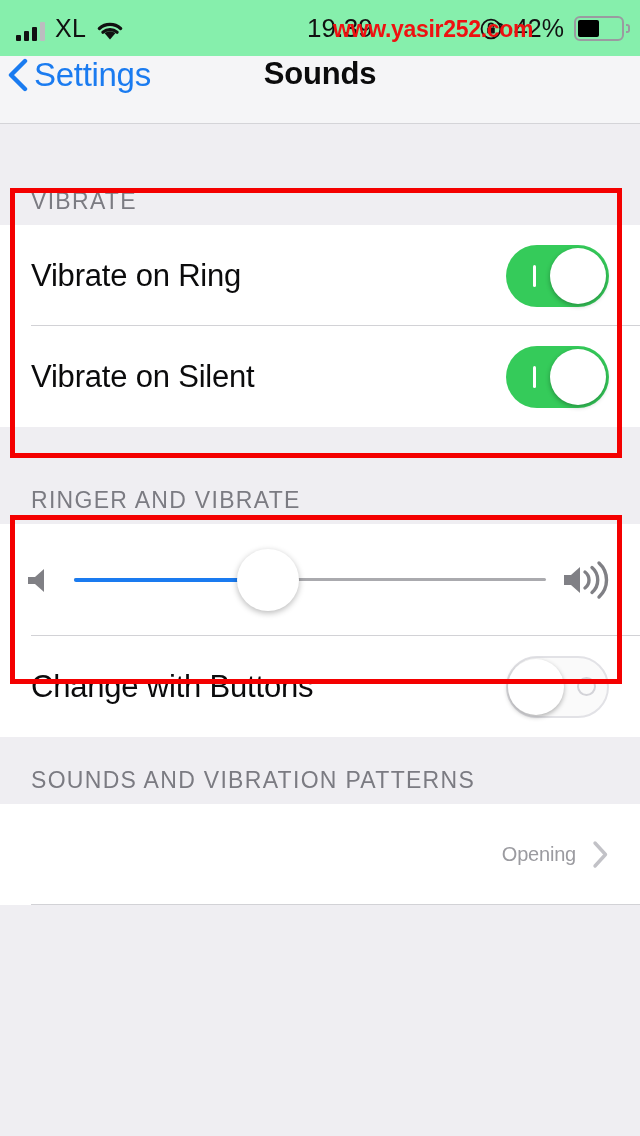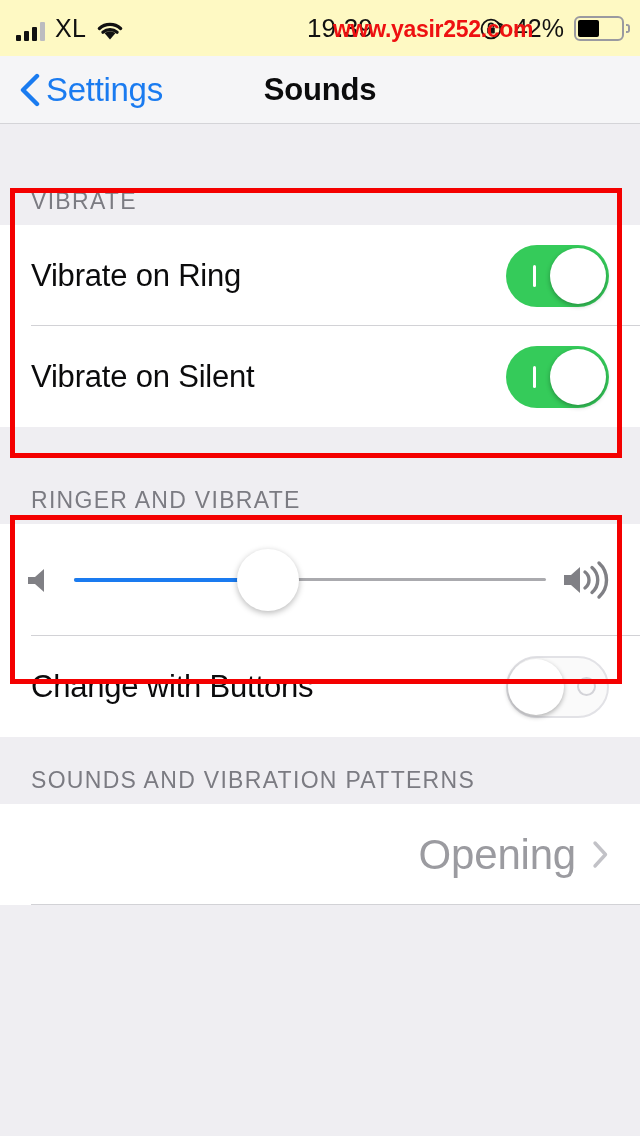--- a/index.html
+++ b/index.html
@@ -6,21 +6,21 @@
   html, body {
     width:640px; height:1136px;
     font-family:"Liberation Sans", sans-serif;
     background:#efeef2;
     overflow:hidden;
   }
   #phone { position:relative; width:640px; height:1136px; background:#efeef2; }
 
   
   .statusbar{
-    position:relative; height:56px; background:#fef9c3;
+    position:relative; height:56px; background:#86efac;
     display:flex; align-items:center; padding:0 16px;
   }
   .sb-left{ display:flex; align-items:flex-end; gap:10px; }
   .bars{ display:flex; align-items:flex-end; gap:3px; height:20px; }
   .bars i{ display:block; width:5px; background:#111; border-radius:1px; }
   .bars i:nth-child(1){ height:6px; }
   .bars i:nth-child(2){ height:10px; }
   .bars i:nth-child(3){ height:14px; }
   .bars i:nth-child(4){ height:19px; background:#bcbcc0; }
   .carrier{ font-size:25px; color:#111; line-height:1; letter-spacing:.4px; }
@@ -51,21 +51,21 @@
   .watermark{
     position:absolute; left:333px; top:16px;
     font-size:23px; font-weight:bold; color:#ee1111;
     letter-spacing:-.3px; white-space:nowrap;
   }
 
   
   .navbar{
     position:relative; height:68px; background:#f5f5f7;
     border-bottom:1px solid #d4d4d8;
-    display:flex; align-items:center; padding:0 18px;
+    display:flex; align-items:flex-start; padding:0 6px;
   }
   .backbtn{ display:flex; align-items:center; gap:6px; cursor:pointer; }
   .chev-back{ width:22px; height:34px; }
   .back-label{ font-size:33px; color:#1a7bf0; letter-spacing:-.3px; }
   .nav-title{
     position:absolute; left:0; right:0; text-align:center;
     font-size:31px; font-weight:bold; color:#0b0b0c; letter-spacing:-.2px;
     pointer-events:none;
   }
 
@@ -84,21 +84,21 @@
     border-radius:22px;
   }
   .row.sep::after{
     content:""; position:absolute; left:31px; right:0; bottom:0;
     height:1px; background:#d2d2d6;
   }
   .row-label{ font-size:31px; color:#0b0b0c; letter-spacing:-.2px; }
   .row-right{
     margin-left:auto; display:flex; align-items:center; gap:16px;
   }
-  .row-value{ font-size:42px; color:#9b9ba0; letter-spacing:-.2px;margin-left:40px; }
+  .row-value{ font-size:20px; color:#9b9ba0; letter-spacing:-.2px;margin-left:40px; }
   .chev-right{ width:17px; height:29px; }
 
   
   .toggle{ position:relative; width:103px; height:62px; cursor:pointer; }
   .toggle .track{
     position:absolute; inset:0; border-radius:31px;
   }
   .toggle.on .track{ background:#35cb5a; }
   .toggle.off .track{ background:#fafafa; border:2px solid #e2e2e6; }
   .toggle .knob{

